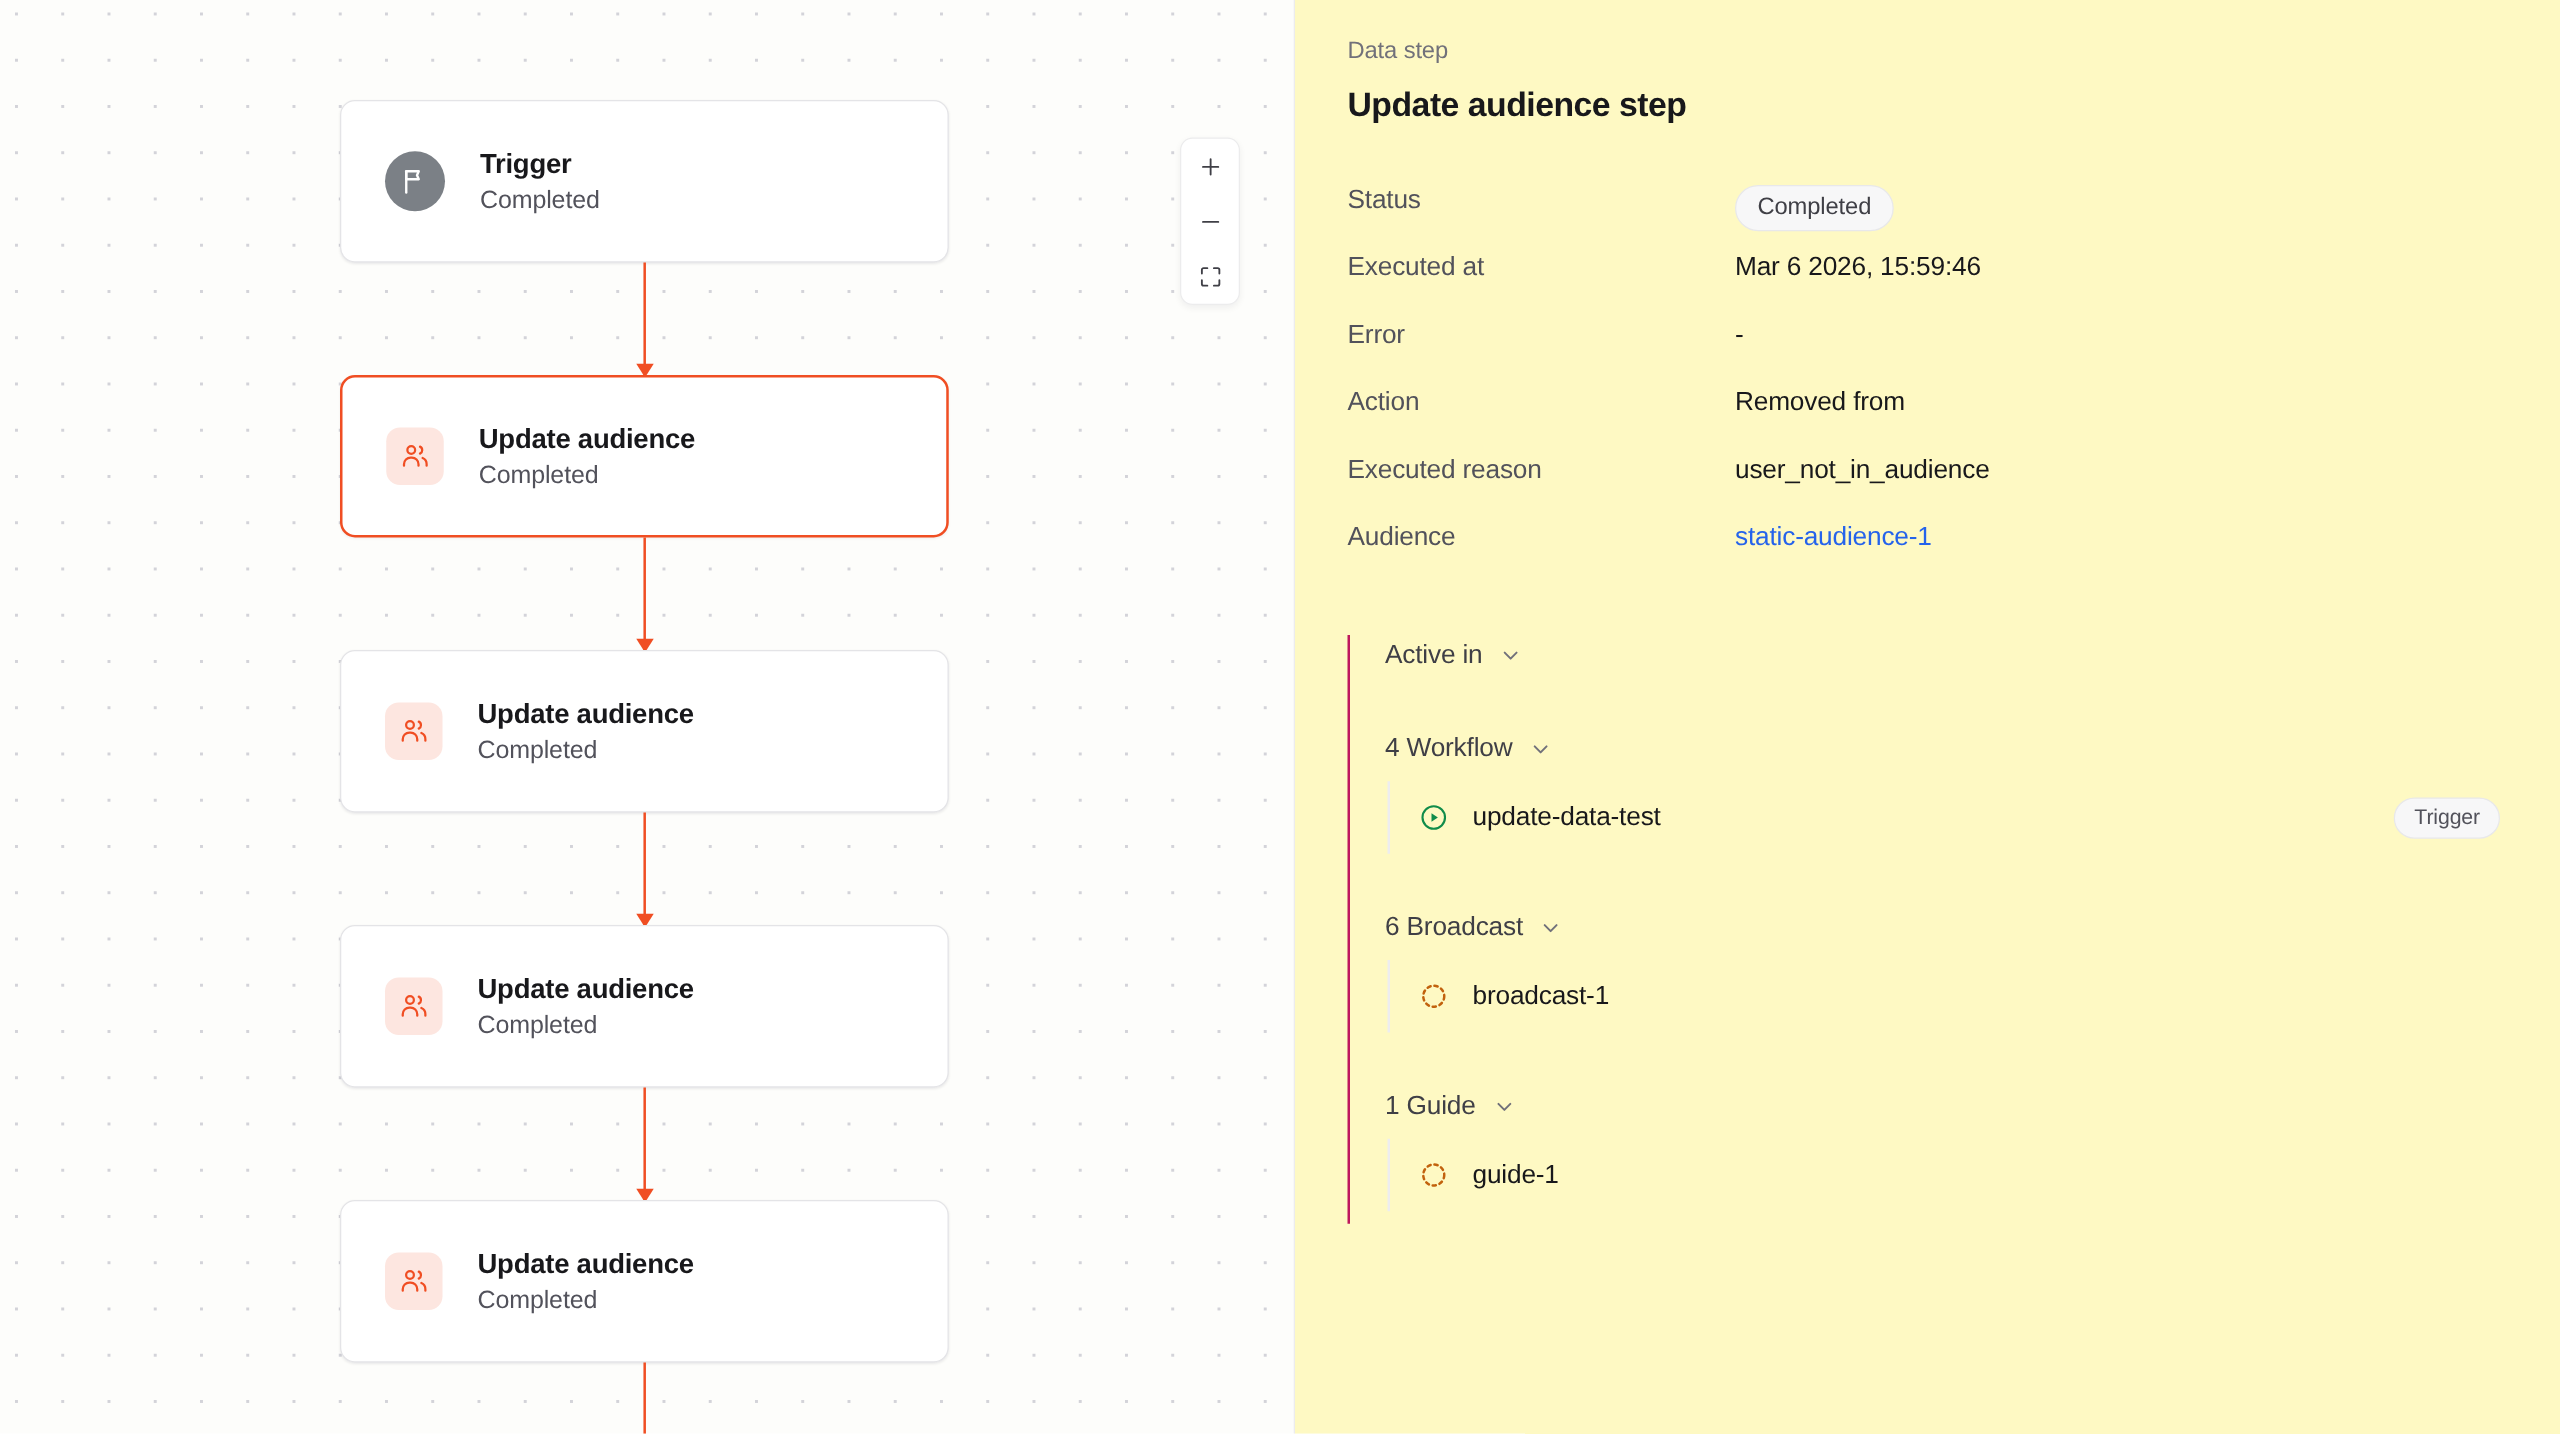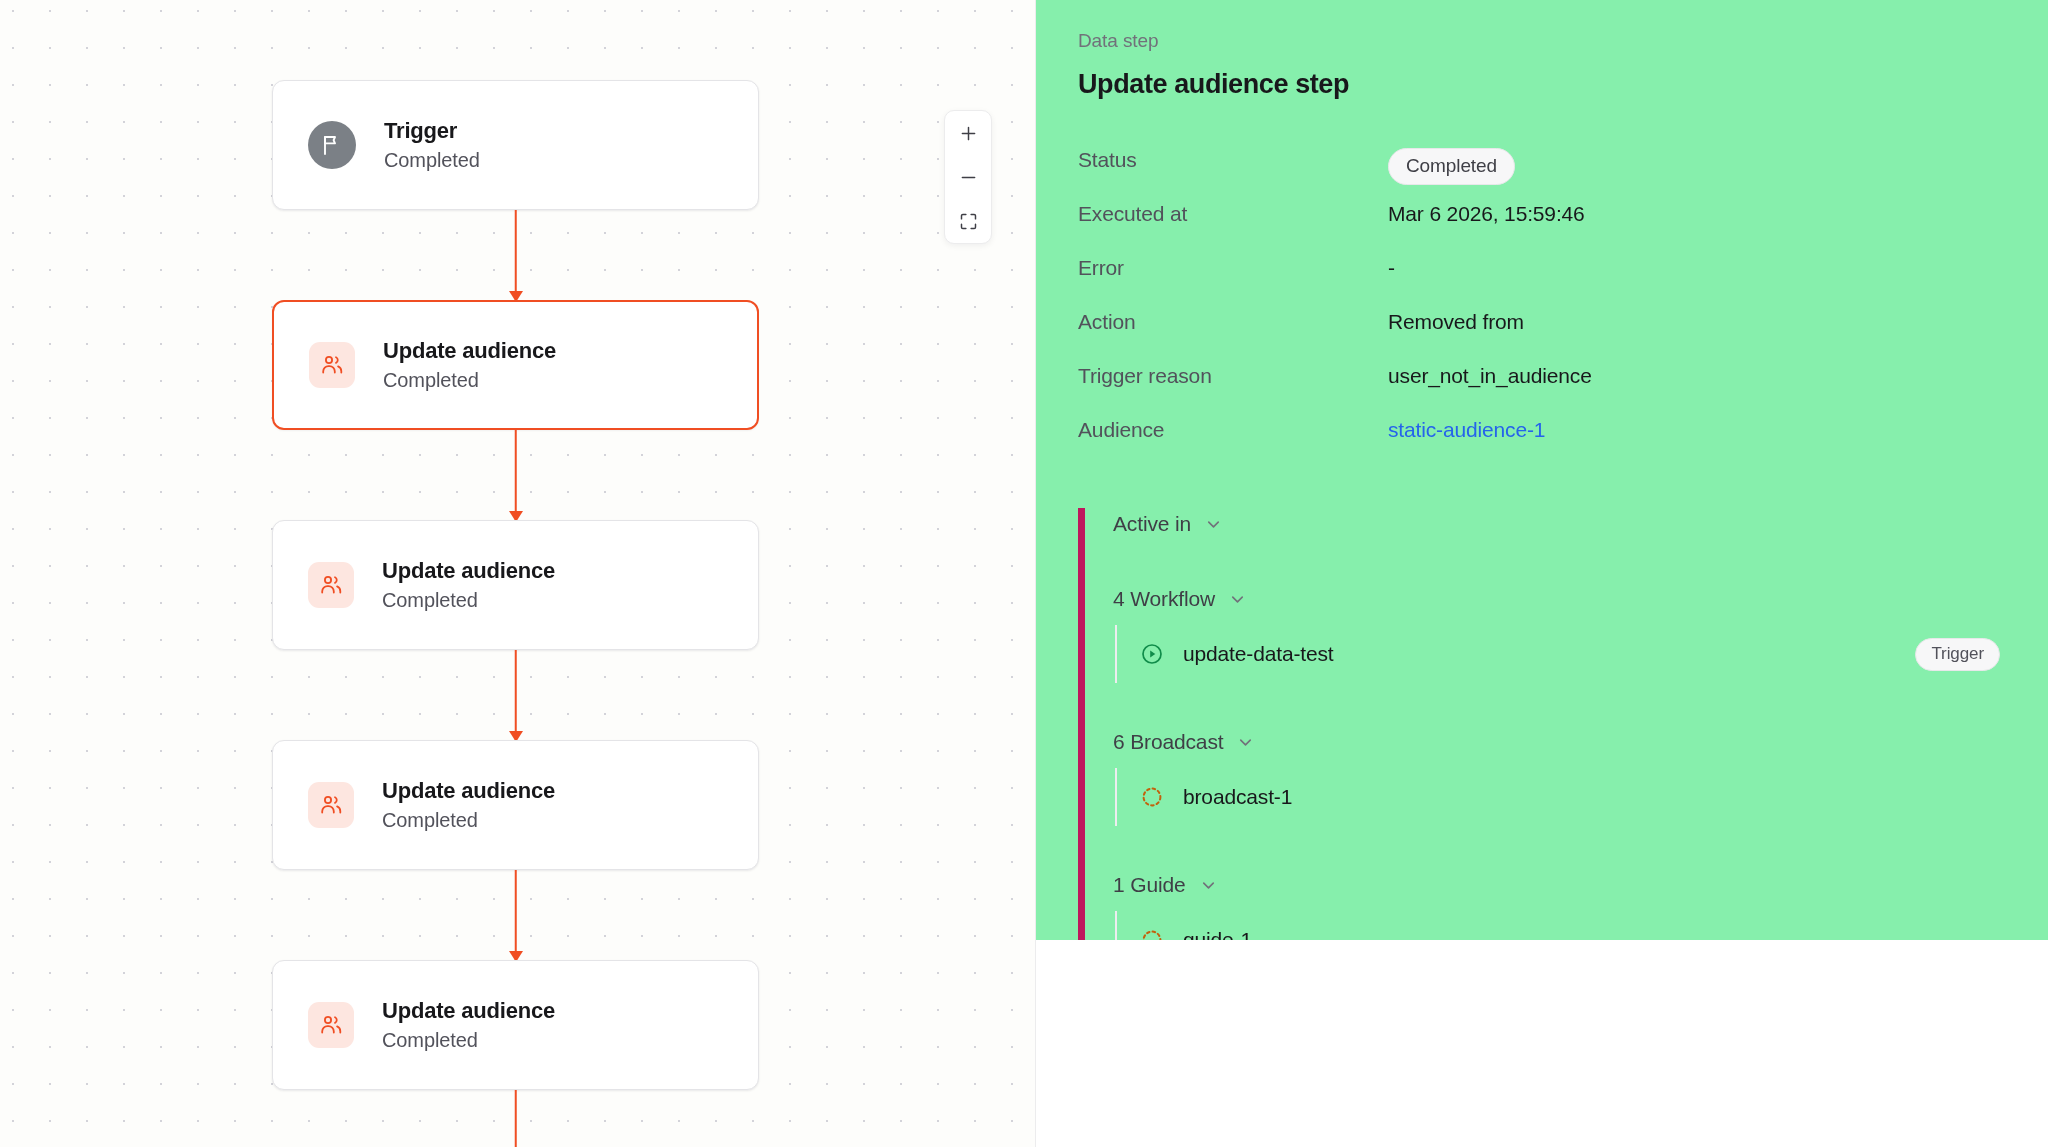--- a/index.html
+++ b/index.html
@@ -143,22 +143,22 @@
     align-items: center;
     justify-content: center;
     cursor: pointer;
     color: #3f3f46;
   }
 
   
   .panel {
     position: relative;
     flex: 1;
-    height: 940px;
-    background: #86efac;
+    height: 1147px;
+    background: #fef9c3;
     padding: 30px 48px 0 42px;
     overflow: hidden;
   }
 
   .panel-eyebrow {
     font-size: 19px;
     color: #71717a;
     letter-spacing: -0.1px;
     margin-bottom: 17px;
   }
@@ -197,21 +197,21 @@
     border: 1px solid #e8e8ea;
     background: #f7f7f8;
     font-size: 19px;
     color: #3f3f46;
     letter-spacing: -0.1px;
   }
 
   
   .active-in {
     margin-top: 36px;
-    border-left: 7px solid #be185d;
+    border-left: 2px solid #be185d;
     padding-left: 28px;
     padding-bottom: 10px;
   }
 
   .collapsible-header {
     display: flex;
     align-items: center;
     gap: 13px;
     cursor: pointer;
     height: 32px;
@@ -410,21 +410,21 @@
         <span class="field-label">Error</span>
         <span class="field-value">-</span>
       </div>
 
       <div class="field-row">
         <span class="field-label">Action</span>
         <span class="field-value">Removed from</span>
       </div>
 
       <div class="field-row">
-        <span class="field-label">Trigger reason</span>
+        <span class="field-label">Executed reason</span>
         <span class="field-value">user_not_in_audience</span>
       </div>
 
       <div class="field-row">
         <span class="field-label">Audience</span>
         <a class="field-value link">static-audience-1</a>
       </div>
     </div>
 
     <div class="active-in">

